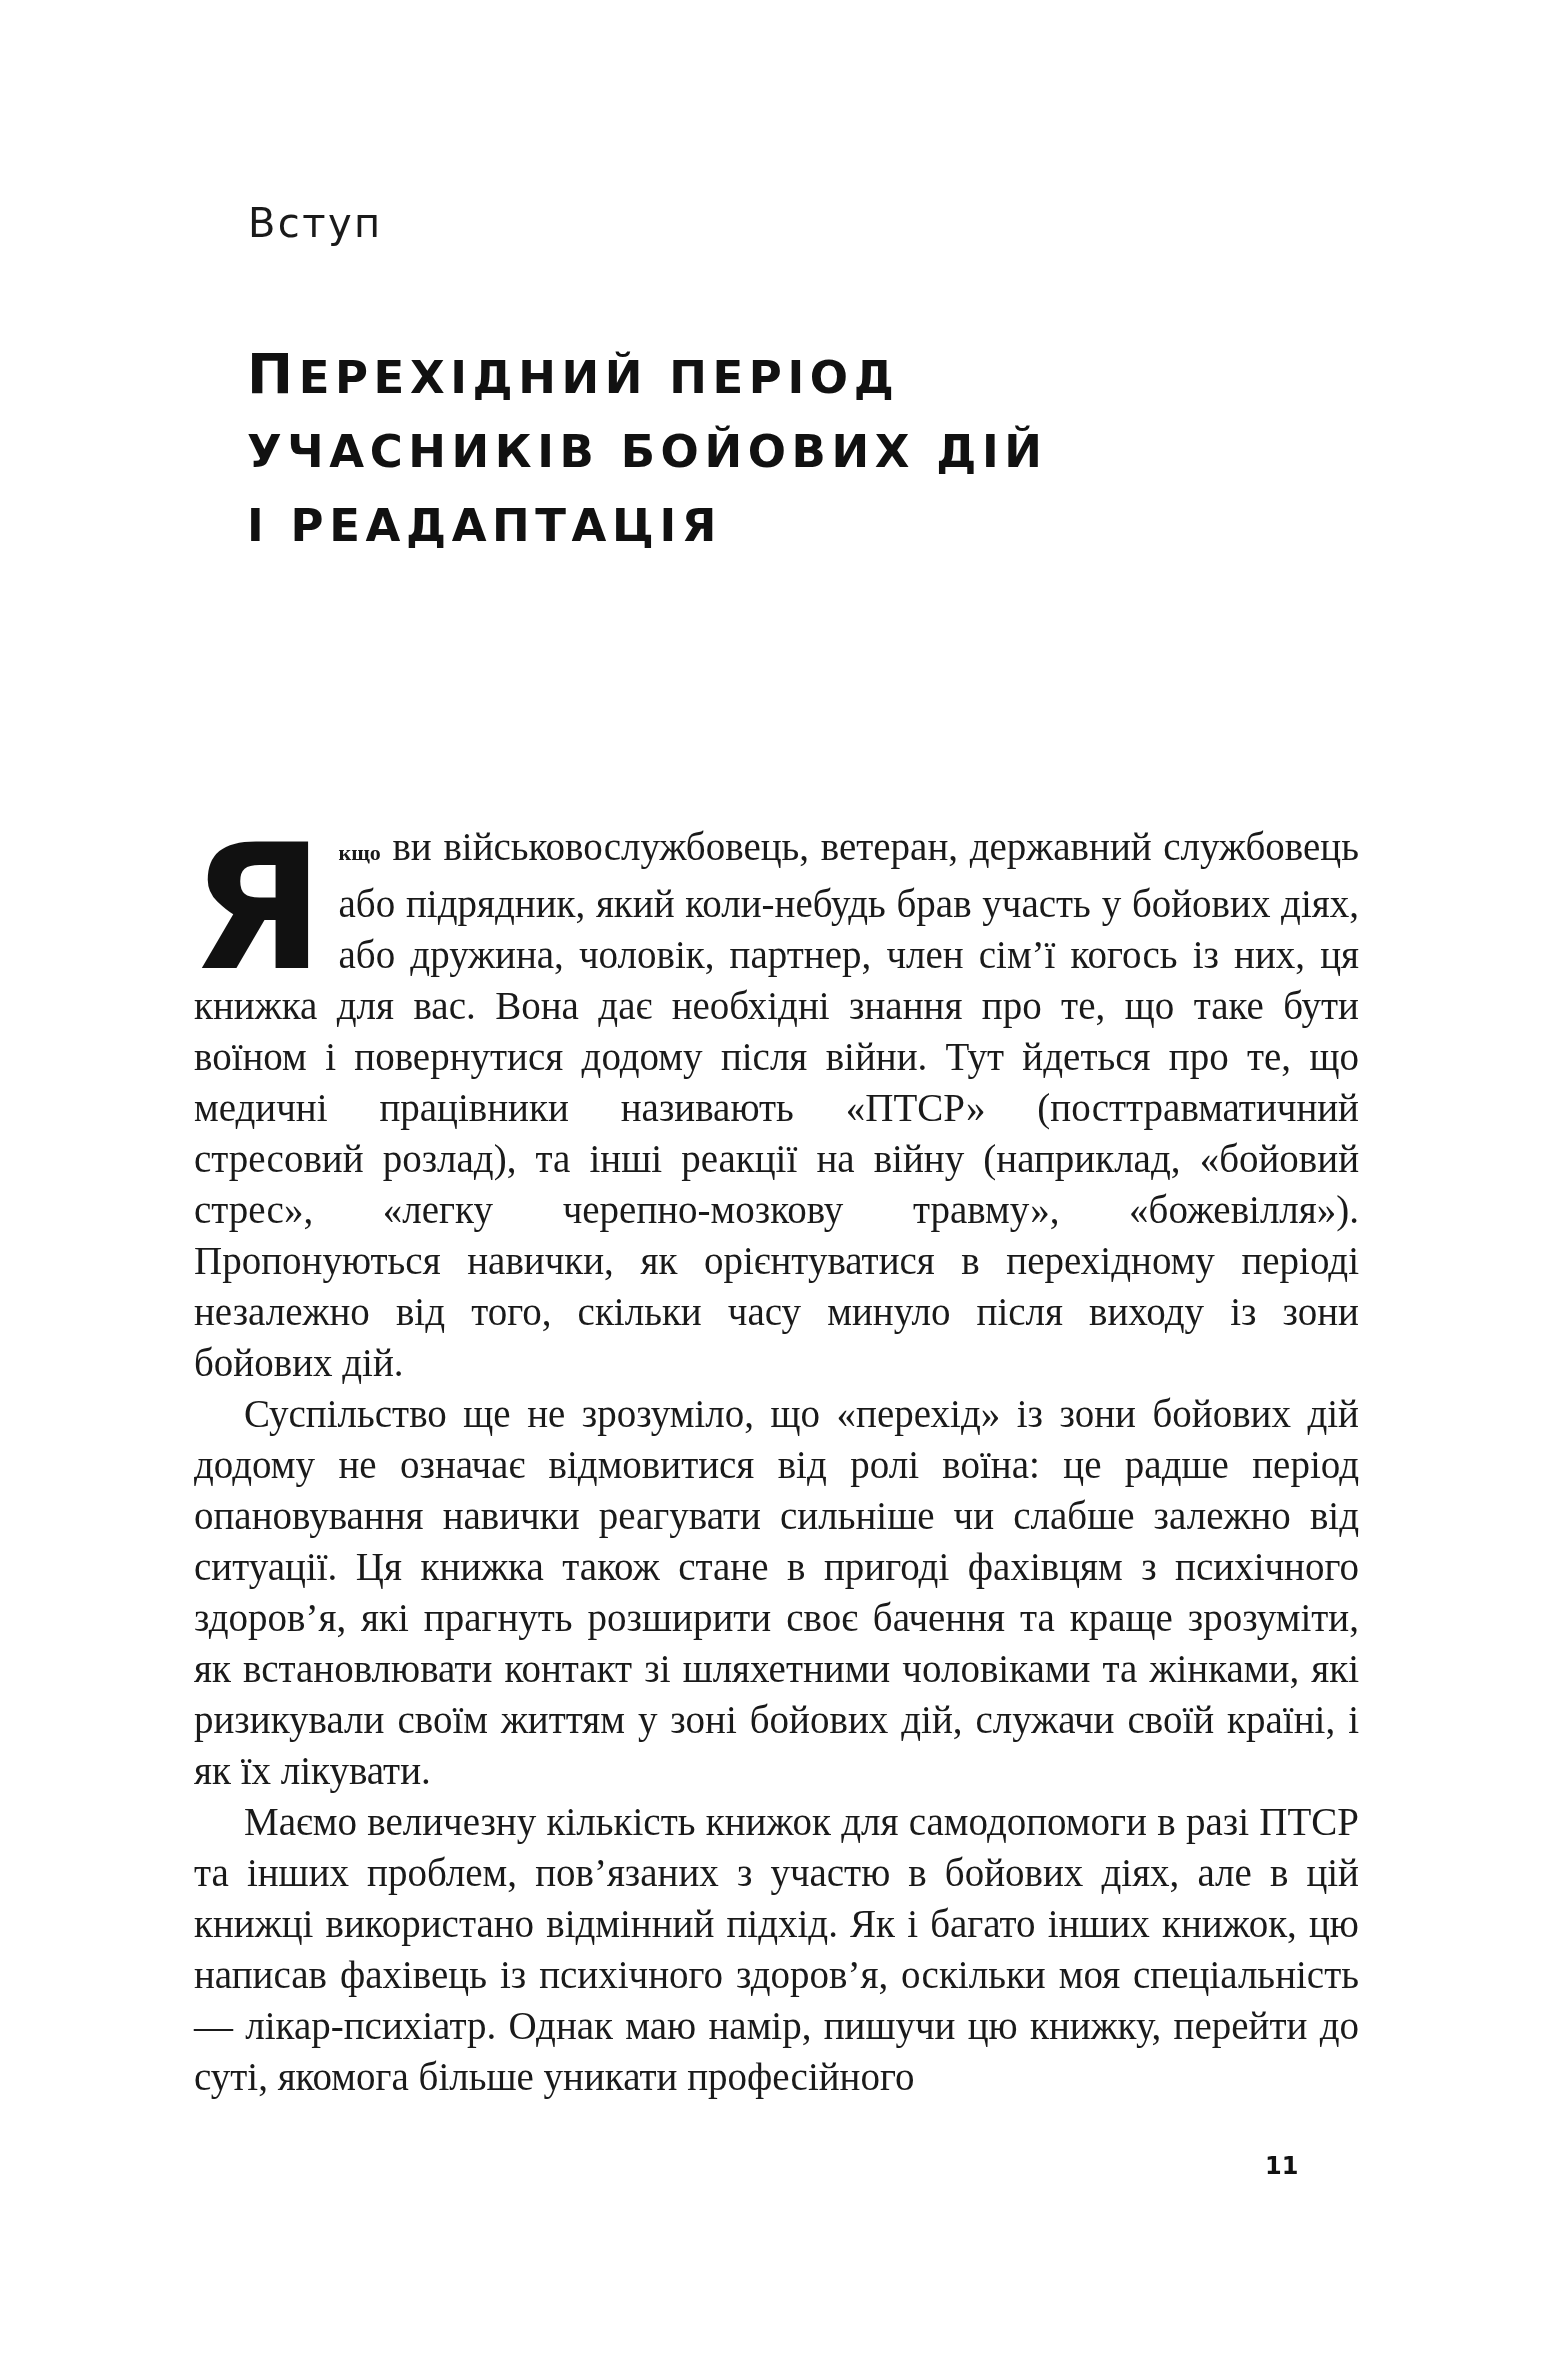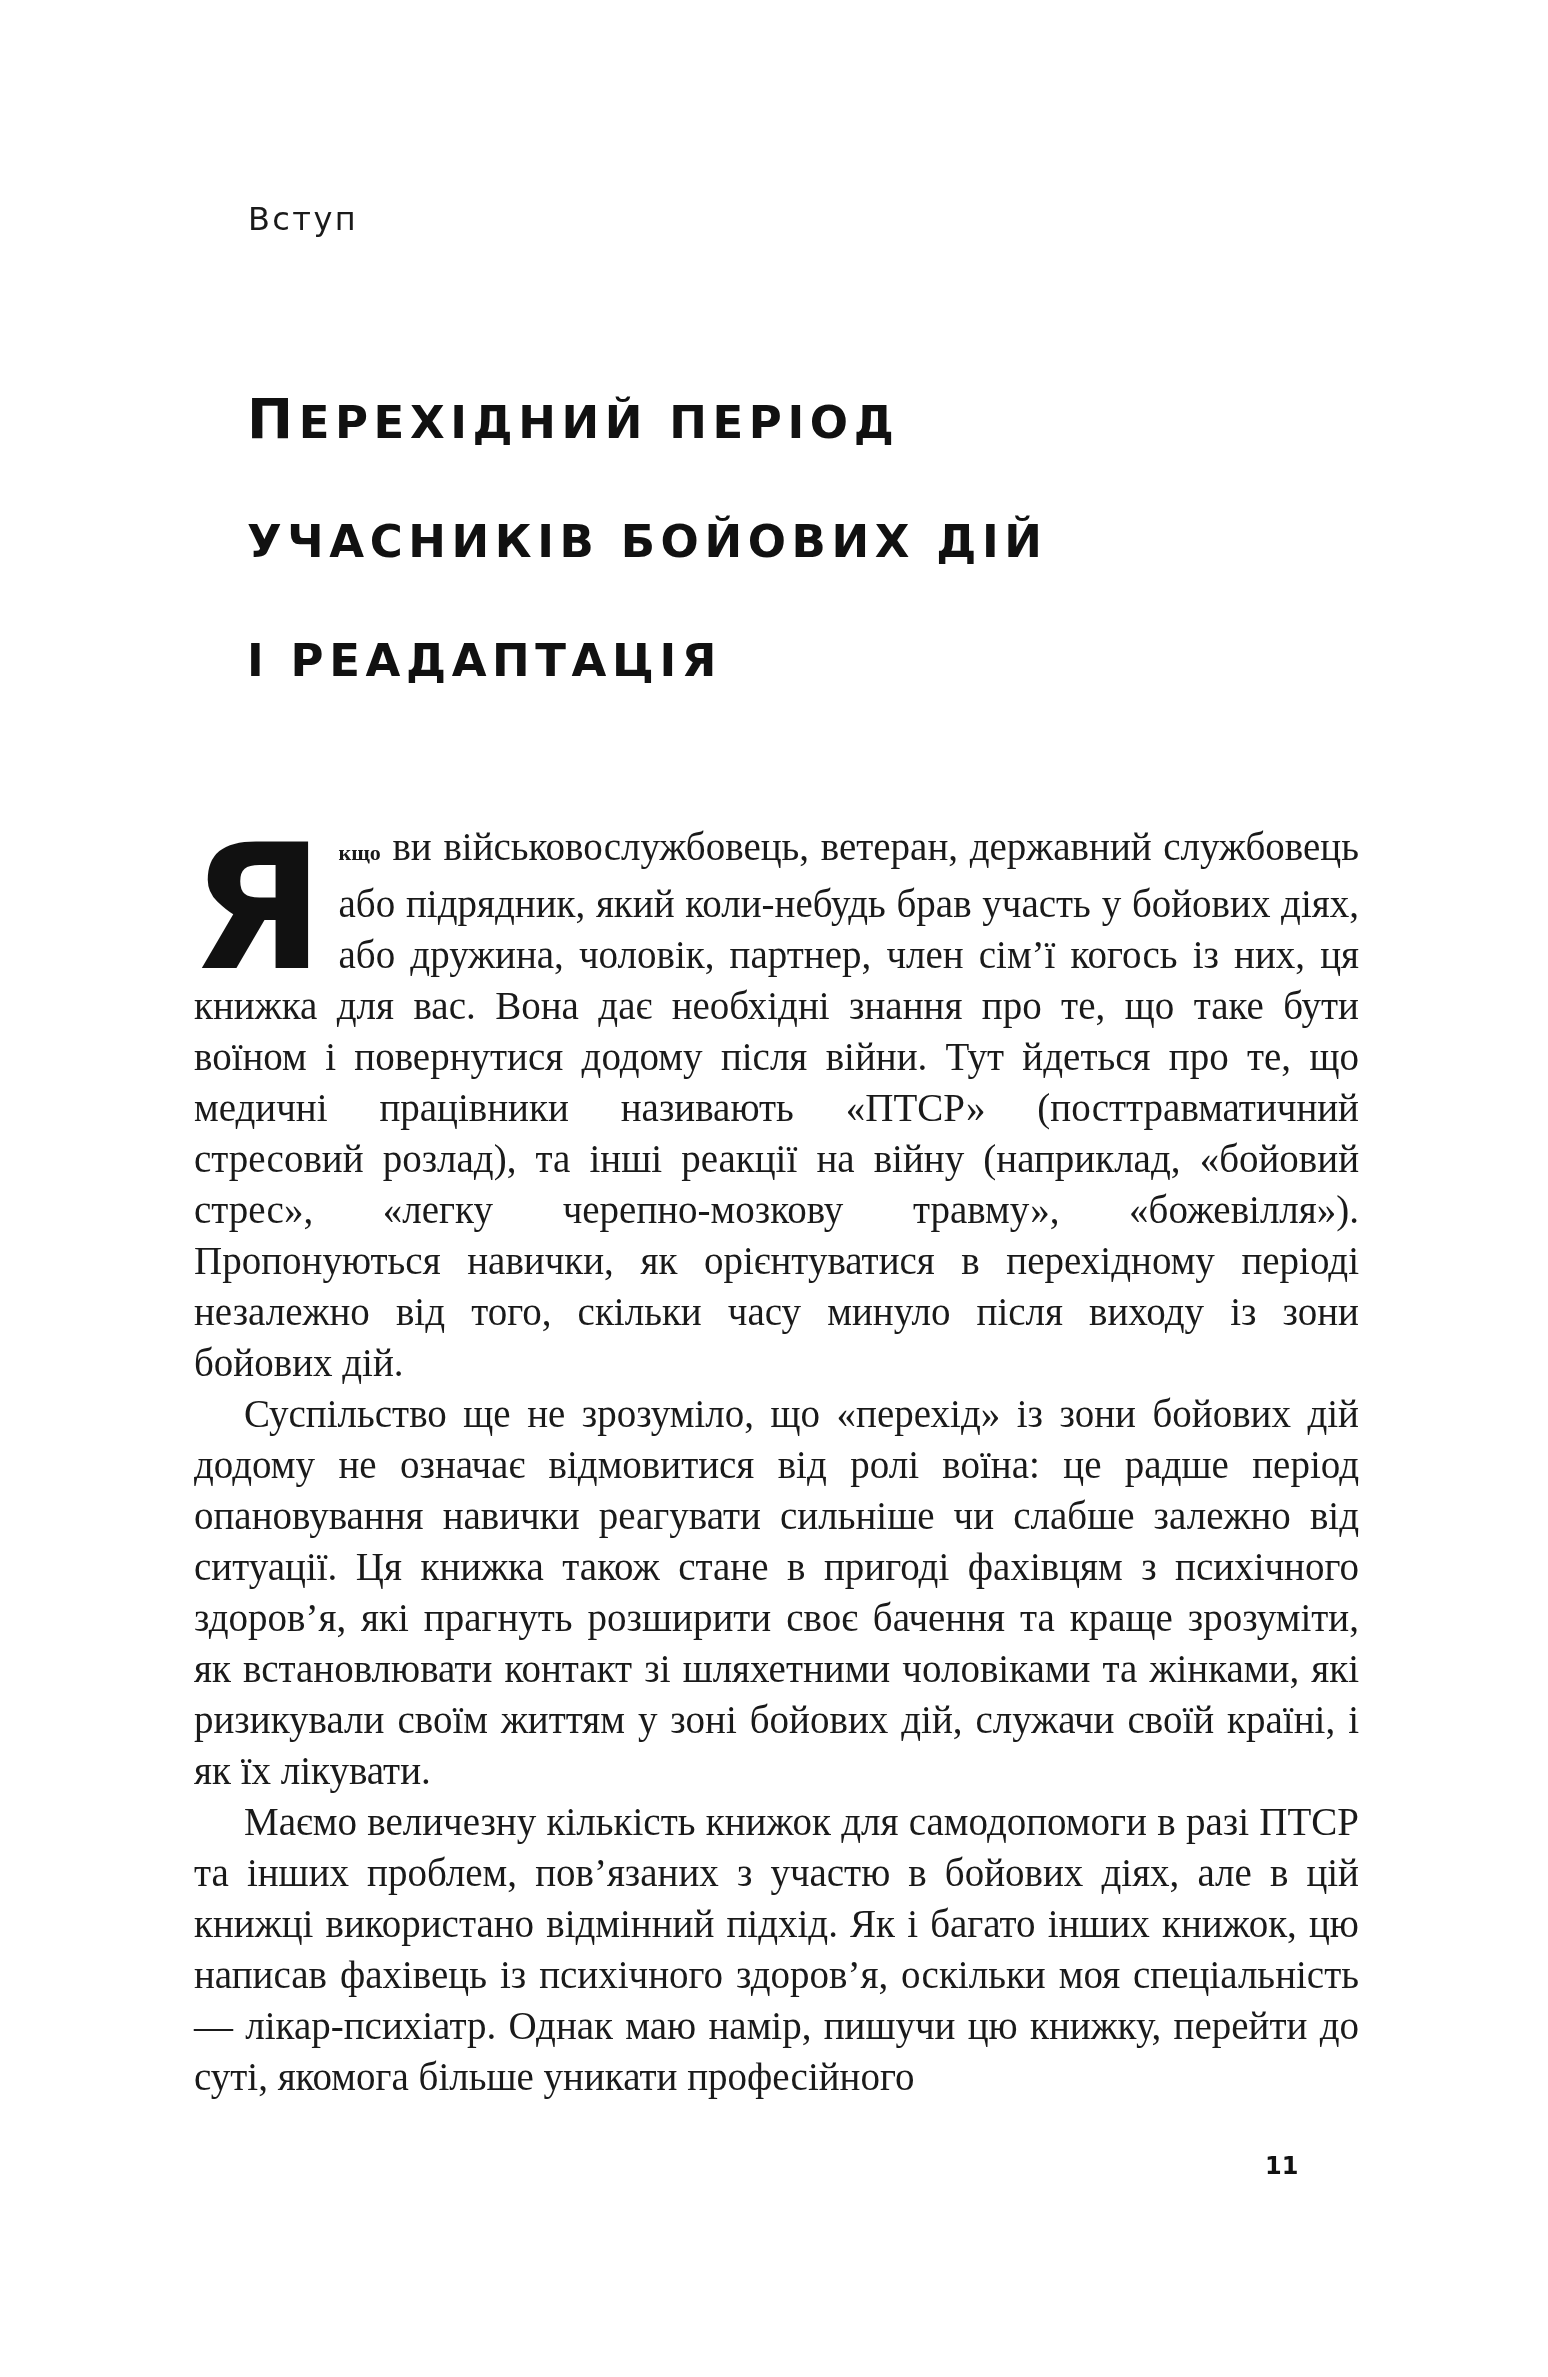--- a/index.html
+++ b/index.html
@@ -1,19 +1,19 @@
 <!DOCTYPE html>
 <html style="font-size:13px"><head>
 <meta charset="utf-8">
 <style>
   html, body { margin:0; padding:0; background:#ffffff; }
   body { width:1548px; height:2377px; position:relative; overflow:hidden; color:#111; }
-  .section-label { position:absolute; left:248px; top:200px; font-family:"DejaVu Sans", sans-serif; font-size:32px; letter-spacing:2.4px; color:#1a1a1a; }
+  .section-label { position:absolute; left:248px; top:200px; font-family:"DejaVu Sans", sans-serif; font-size:40px; letter-spacing:2.4px; color:#1a1a1a; }
   .title { position:absolute; left:247px; top:337px; font-family:"DejaVu Sans", sans-serif; font-weight:bold; font-size:45px; line-height:74px; letter-spacing:5.6px; color:#111; text-transform:uppercase; }
-  .title .line { display:block; white-space:nowrap;margin-top:45px; }
+  .title .line { display:block; white-space:nowrap; }
   .title .line.first::first-letter { font-size:55px; }
   .body { position:absolute; left:194px; top:821px; width:1165px; font-family:"Liberation Serif", serif; font-size:39px; line-height:51px; color:#1a1a1a; text-align:justify; }
   .body p { margin:0; text-indent:50px; hyphens:manual; }
   .body p.first { text-indent:0; }
   .dropcap { float:left; font-family:"DejaVu Sans", sans-serif; font-weight:bold; font-size:173px; line-height:137px; margin:19.4px 14.5px 0 -3.2px; color:#111; }
   .lead { font-family:Liberation Serif, serif; font-weight:bold; font-size:22px; }
   .page-number { position:absolute; left:1265px; top:2152px; font-family:"DejaVu Sans", sans-serif; font-weight:bold; font-size:24px; color:#111;text-align:center; }
 </style>
 </head>
 <body>

